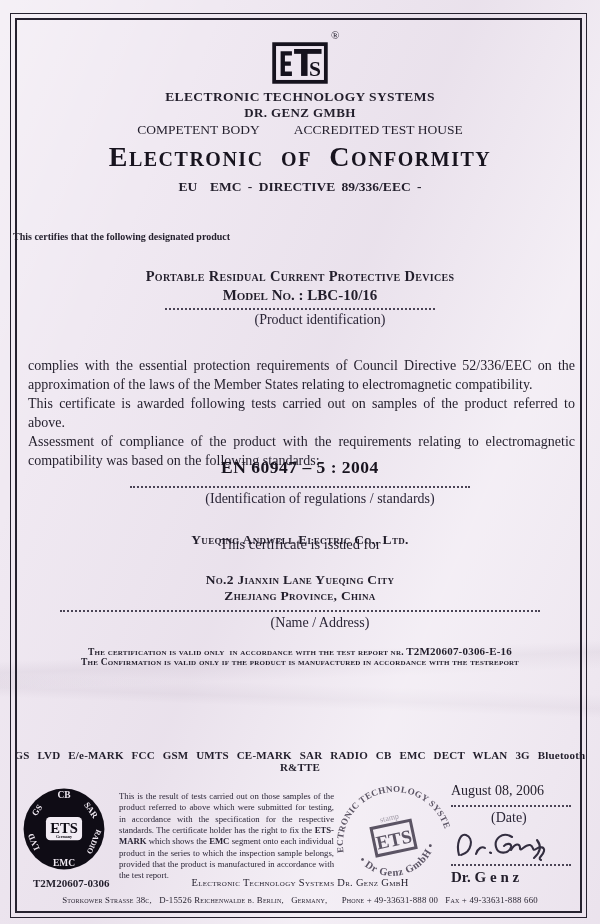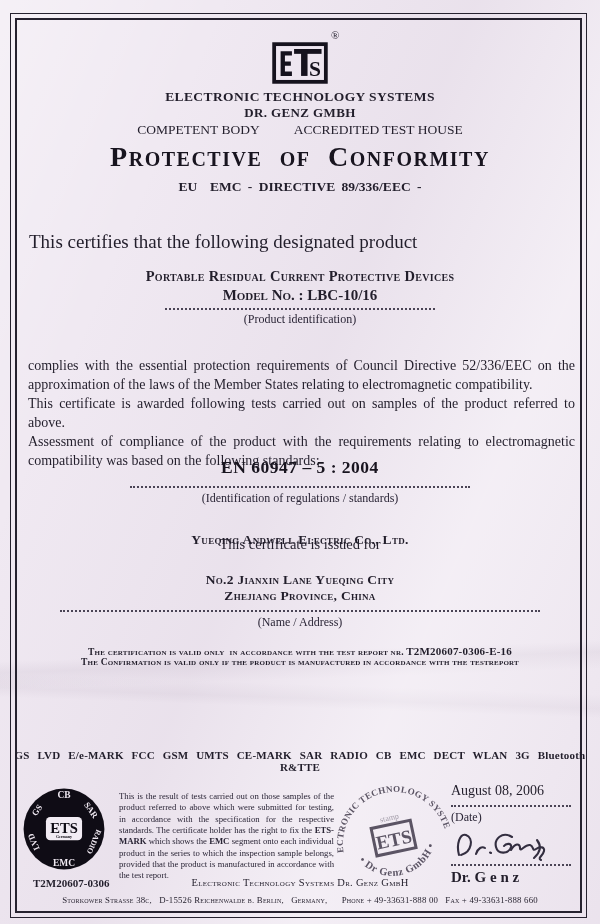--- a/index.html
+++ b/index.html
@@ -14,21 +14,21 @@
     color:#221e2b;
   }
   .frame-a{position:absolute;left:10px;top:13px;right:13px;bottom:6px;border:1.5px solid #26222f;}
   .frame-b{position:absolute;left:15px;top:18px;right:18px;bottom:11px;border:2.5px solid #26222f;}
   .abs{position:absolute;}
   .cx{left:0;right:0;text-align:center;}
   .sc{font-variant:small-caps;}
   .b{font-weight:bold;}
   .pre{white-space:pre-wrap;}
   .dots{position:absolute;height:0;border-bottom:2px dotted #4a4455;}
-  .cap{font-size:12px;color:#2a2536;}
+  .cap{font-size:14px;color:#2a2536;padding-left:40px;}
   .title{font-size:28px;font-weight:bold;font-variant:small-caps;letter-spacing:1.5px;word-spacing:9px;color:#18141f;}
   .para{font-size:14px;line-height:1.36;text-align:justify;}
   .para p{margin:0;}
   .notice{font-size:8.7px;line-height:1.3;text-align:justify;color:#2a2536;}
   .stamp-wrap{transform:rotate(-12deg);opacity:.88;}
   svg text{font-family:"Liberation Serif", serif;}
 </style>
 </head>
 <body>
 
@@ -46,24 +46,24 @@
     </svg>
   </div>
   <div class="abs" style="left:331px;top:29px;font-size:11px;">®</div>
 
   <div class="abs cx b" style="top:89px;font-size:13.5px;letter-spacing:.4px;">ELECTRONIC TECHNOLOGY SYSTEMS</div>
   <div class="abs cx b" style="top:105px;font-size:13px;letter-spacing:.4px;">DR. GENZ GMBH</div>
   <div class="abs cx" style="top:122px;font-size:13.5px;">
     <span>COMPETENT BODY</span><span style="display:inline-block;width:34px;"></span><span>ACCREDITED TEST HOUSE</span>
   </div>
 
-  <div class="abs cx title" style="top:141px;">Protective of Conformity</div>
+  <div class="abs cx title" style="top:141px;">Electronic of Conformity</div>
   <div class="abs cx b pre" style="top:179px;font-size:13.5px;word-spacing:3px;">EU  EMC - DIRECTIVE 89/336/EEC -</div>
 
-  <div class="abs" style="left:29px;top:231px;font-size:19px;">This certifies that the following designated product</div>
+  <div class="abs" style="left:13px;top:231px;font-size:10px;font-weight:bold;">This certifies that the following designated product</div>
 
   <div class="abs cx b sc" style="top:268px;font-size:14.5px;letter-spacing:.3px;">Portable Residual Current Protective Devices</div>
   <div class="abs cx b sc" style="top:287px;font-size:15px;">Model No. : LBC-10/16</div>
   <div class="dots" style="left:165px;top:308px;width:270px;"></div>
   <div class="abs cx cap" style="top:312px;">(Product identification)</div>
 
   <div class="abs para" style="left:28px;top:356px;width:547px;">
     <p>complies with the essential protection requirements of Council Directive 52/336/EEC on the approximation of the laws of the Member States relating to electromagnetic compatibility.</p>
     <p>This certificate is awarded following tests carried out on samples of the product referred to above.</p>
     <p>Assessment of compliance of the product with the requirements relating to electromagnetic compatibility was based on the following standards:</p>

